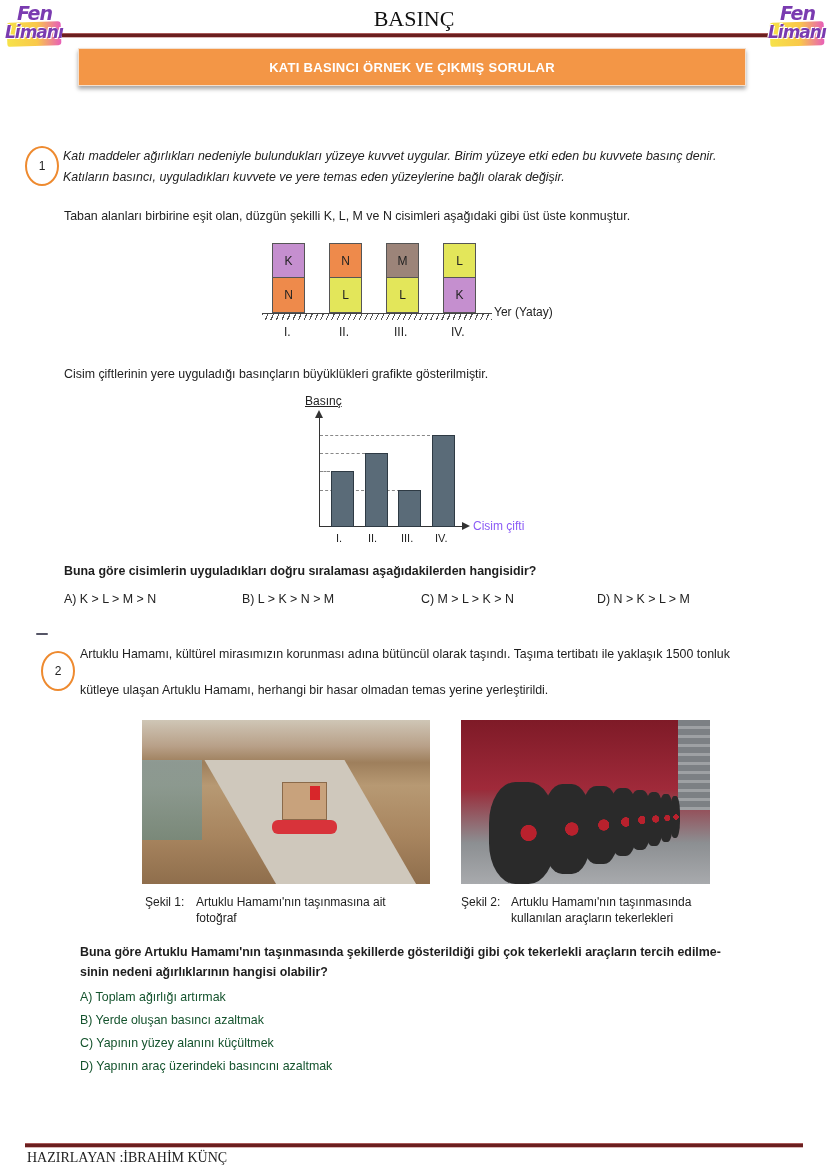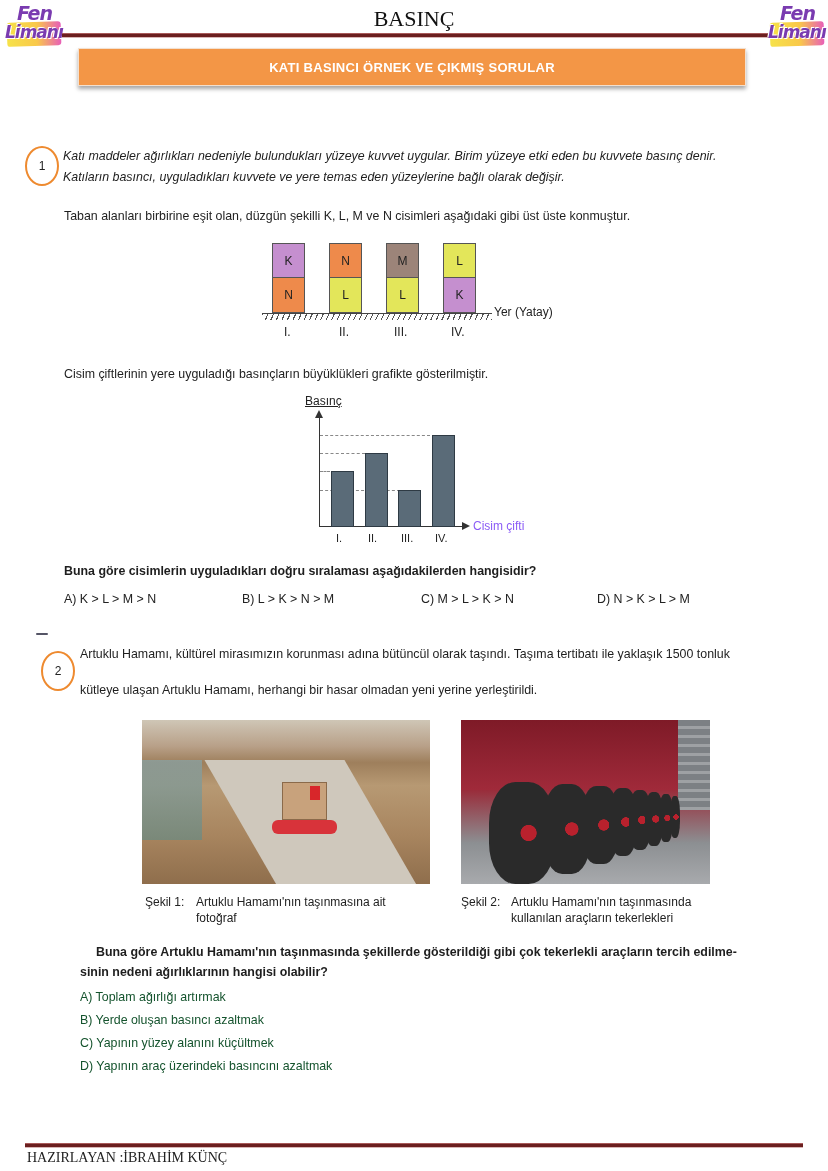--- a/index.html
+++ b/index.html
@@ -177,21 +177,21 @@
 <div class="opt" style="left: 242px; white-space: nowrap;">B) L &gt; K &gt; N &gt; M</div>
 <div class="opt" style="left: 421px; white-space: nowrap;">C) M &gt; L &gt; K &gt; N</div>
 <div class="opt" style="left: 597px; white-space: nowrap;">D) N &gt; K &gt; L &gt; M</div>
 
 <div class="stray-mark"></div>
 
 <div class="qbadge" style="left:41px; top:651px;">
   <span>2</span>
 </div>
 <div class="text" style="left: 80px; top: 630px; white-space: nowrap; margin-top: 14px;">Artuklu Hamamı, kültürel mirasımızın korunması adına bütüncül olarak taşındı. Taşıma tertibatı ile yaklaşık 1500 tonluk</div>
-<div class="text" style="left: 80px; top: 680px; white-space: nowrap;">kütleye ulaşan Artuklu Hamamı, herhangi bir hasar olmadan yeni yerine yerleştirildi.</div>
+<div class="text" style="left: 80px; top: 680px; white-space: nowrap;">kütleye ulaşan Artuklu Hamamı, herhangi bir hasar olmadan temas yerine yerleştirildi.</div>
 
 <div class="photo photo1">
   <div class="p1-water"></div>
   <div class="p1-road"></div>
   <div class="p1-building"></div>
   <div class="p1-flag"></div>
   <div class="p1-trucks"></div>
 </div>
 <div class="photo photo2">
   <div class="p2-frame"></div>
@@ -207,21 +207,21 @@
 </div>
 
 <div class="caption" style="left: 145px; top: 894px; white-space: nowrap;">Şekil 1:</div>
 <div class="caption" style="left: 196px; top: 894px; white-space: nowrap;">Artuklu Hamamı'nın taşınmasına ait</div>
 <div class="caption" style="left: 196px; top: 910px; white-space: nowrap;">fotoğraf</div>
 
 <div class="caption" style="left: 461px; top: 894px; white-space: nowrap;">Şekil 2:</div>
 <div class="caption" style="left: 511px; top: 894px; white-space: nowrap;">Artuklu Hamamı'nın taşınmasında</div>
 <div class="caption" style="left: 511px; top: 910px; white-space: nowrap;">kullanılan araçların tekerlekleri</div>
 
-<div class="text bold" style="left: 96px; top: 942px; white-space: nowrap;">Buna göre Artuklu Hamamı'nın taşınmasında şekillerde gösterildiği gibi çok tekerlekli araçların tercih edilme-</div>
+<div class="text bold" style="left: 80px; top: 942px; white-space: nowrap;">Buna göre Artuklu Hamamı'nın taşınmasında şekillerde gösterildiği gibi çok tekerlekli araçların tercih edilme-</div>
 <div class="text bold" style="left: 80px; top: 962px; white-space: nowrap;">sinin nedeni ağırlıklarının hangisi olabilir?</div>
 
 <div class="q2opt" style="top: 990px; white-space: nowrap;">A)  Toplam ağırlığı artırmak</div>
 <div class="q2opt" style="top: 1013px; white-space: nowrap;">B)  Yerde oluşan basıncı azaltmak</div>
 <div class="q2opt" style="top: 1036px; white-space: nowrap;">C)  Yapının yüzey alanını küçültmek</div>
 <div class="q2opt" style="top: 1059px; white-space: nowrap;">D)  Yapının araç üzerindeki basıncını azaltmak</div>
 
 <div class="footer-rule"></div>
 <div class="footer-left">HAZIRLAYAN :İBRAHİM KÜNÇ</div>
 <div class="footer-right">Sayfa 10</div>

